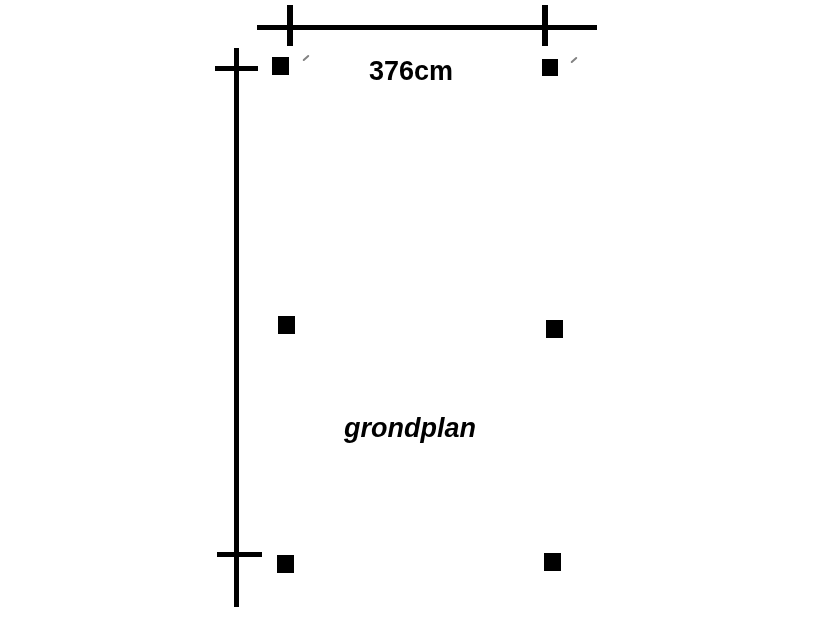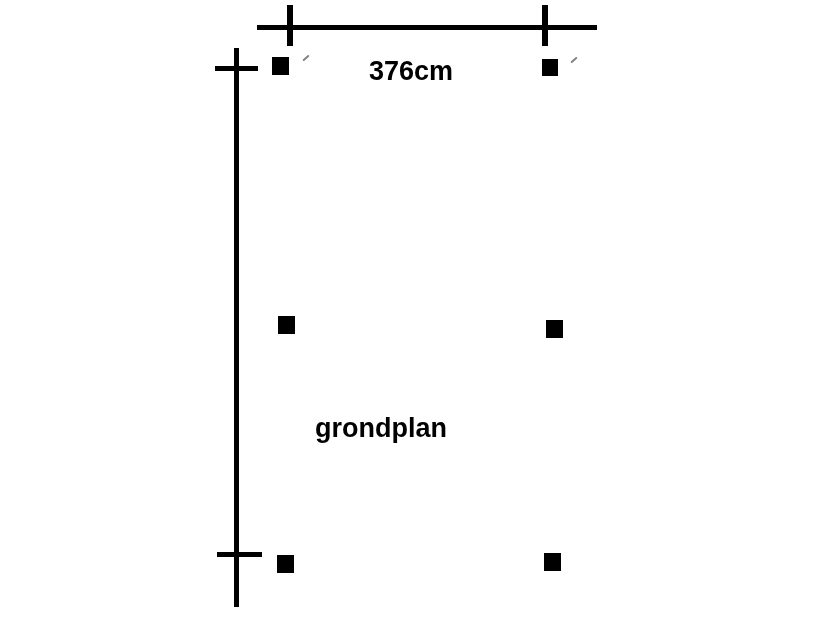--- a/index.html
+++ b/index.html
@@ -53,21 +53,21 @@
     position: absolute;
     color: #000000;
     font-weight: bold;
     font-size: 27px;
     line-height: 1;
     white-space: nowrap;
     letter-spacing: 0px;
   }
   .width-label  { left: 369px; top: 58px; }
   .height-label { left: 252px; top: 246px; }
-  .title-label  { left: 315px; top: 415px; }
+  .title-label  { left: 344px; top: 415px; font-style: italic; }
 </style>
 </head>
 <body>
 
 <div class="canvas">
 
   <div class="ink h-dim-line"></div>
   <div class="ink h-tick-left"></div>
   <div class="ink h-tick-right"></div>
 

